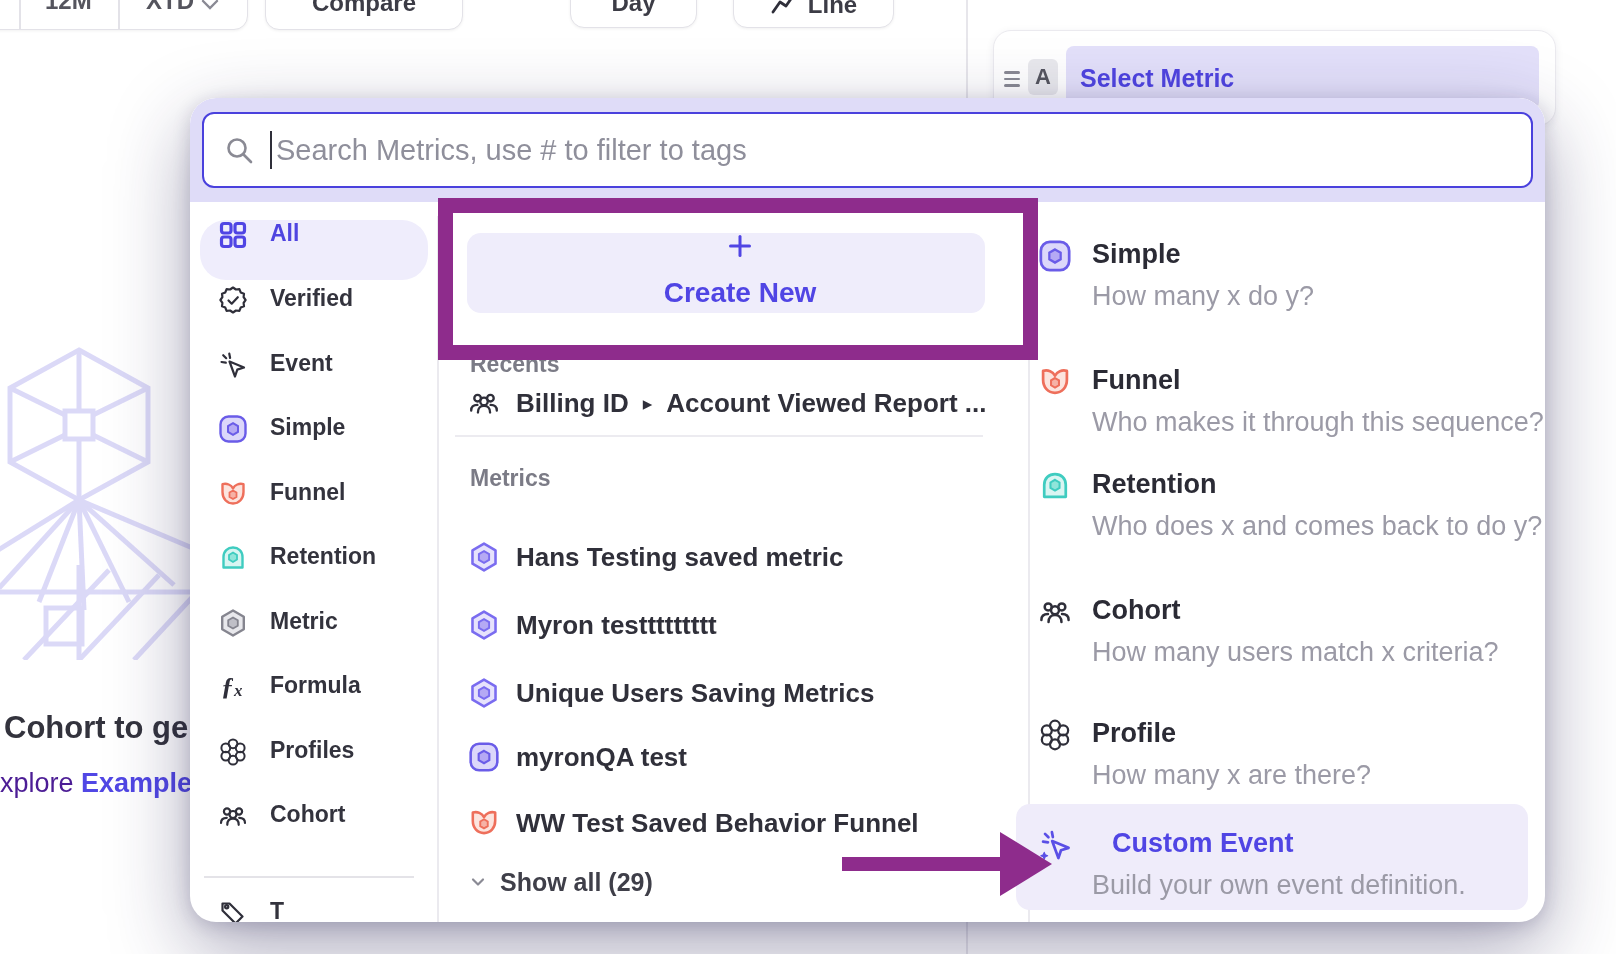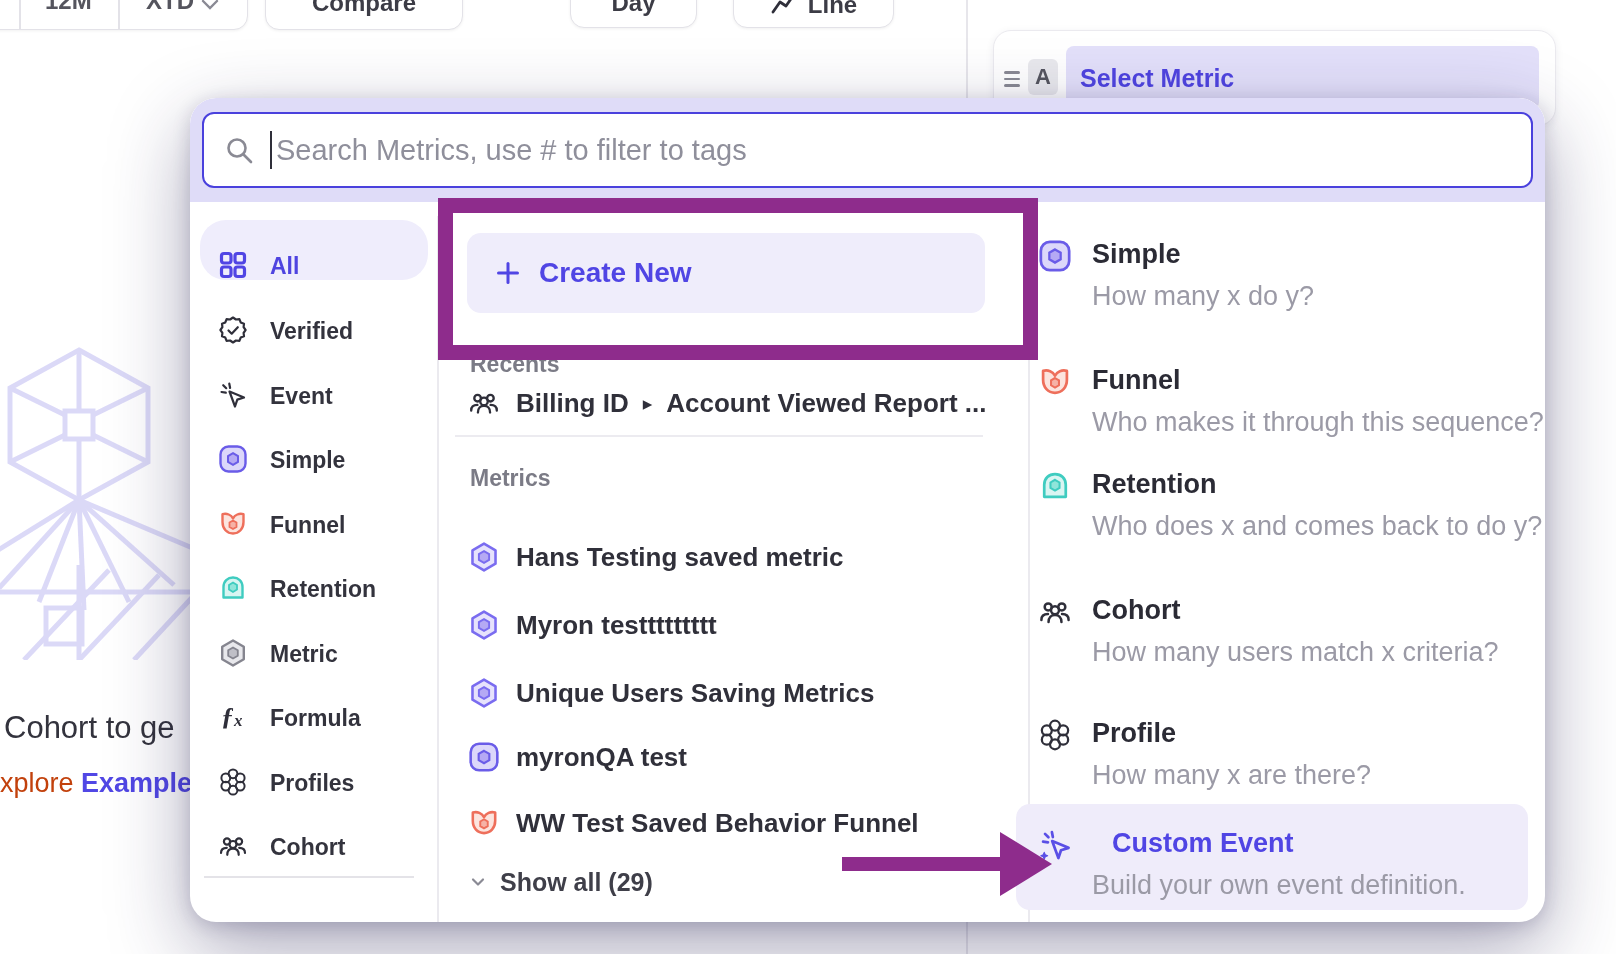--- a/index.html
+++ b/index.html
@@ -5,23 +5,23 @@
   * { box-sizing: border-box; }
   html,body { margin:0; padding:0; }
   body {
     width:1616px; height:954px; position:relative; overflow:hidden;
     background:#ffffff; font-family:"Liberation Sans", sans-serif;
     -webkit-font-smoothing:antialiased;
   }
   
   .vdivider { position:absolute; left:966px; top:0; width:2px; height:954px; background:#e7e6eb; z-index:0; }
   .bg-illustration { position:absolute; left:-16px; top:330px; z-index:0; }
-  .bg-headline { position:absolute; left:4px; top:710px; font-size:31px; font-weight:400; color:#33333d; white-space:nowrap; z-index:0; }
+  .bg-headline { position:absolute; left:4px; top:710px; font-size:31px; font-weight:700; color:#33333d; white-space:nowrap; z-index:0; }
   .bg-explore { position:absolute; left:0px; top:768px; font-size:27px; white-space:nowrap; z-index:0; }
-  .bg-explore .pre { color:#c2410c;margin-top:48px; }
+  .bg-explore .pre { color:#4c1d95;margin-top:48px; }
   .bg-explore .link { color:#5147e5; font-weight:700; }
 
   
   .tb { position:absolute; background:#fff; border:1.5px solid #e3e2e8; border-radius:14px;
         box-shadow:0 1px 3px rgba(0,0,0,.06); z-index:1; }
   .seg-group { left:-60px; top:-34px; width:308px; height:64px; }
   .seg-div { position:absolute; top:0; bottom:0; width:1.5px; background:#e3e2e8; }
   .seg-label { position:absolute; bottom:14px; font-size:24px; font-weight:700; color:#55555e; }
   .btn-compare { left:265px; top:-34px; width:198px; height:64px; display:flex; align-items:flex-end; justify-content:center; padding-bottom:12px; font-size:24px; font-weight:700; color:#3c3c46; }
   .btn-day { left:570px; top:-28px; width:127px; height:56px; display:flex; align-items:flex-end; justify-content:center; padding-bottom:10px; font-size:24px; font-weight:700; color:#3c3c46; }
@@ -45,30 +45,30 @@
                  border-radius:26px 26px 0 0; }
   .search-box { position:absolute; left:12px; top:14px; right:12px; height:76px; background:#fff;
                 border:2.5px solid #4a41dd; border-radius:12px; display:flex; align-items:center; padding-left:20px; }
   .search-caret { width:2px; height:38px; background:#2f2f3a; margin:0 2px 0 16px; }
   .search-input { flex:1; border:none; outline:none; font-size:29px; color:#30303a; font-family:"Liberation Sans", sans-serif; background:transparent; }
   .search-input::placeholder { color:#8f8f9b; opacity:1; }
 
   .col-div { position:absolute; top:118px; bottom:0; width:2px; background:#ebeaef; }
 
   
-  .sb-item { position:absolute; left:10px; width:228px; height:60px; display:flex; align-items:flex-end; border-radius:26px; }
+  .sb-item { position:absolute; left:10px; width:228px; height:60px; display:flex; align-items:flex-start; border-radius:26px; }
   .sb-item .ic { width:30px; height:30px; margin-left:18px; margin-right:22px; flex:none; }
   .sb-item .lbl { font-size:23px; font-weight:700; color:#33333d; }
   .sb-item.selected { background:#efedfc; }
   .sb-item.selected .lbl { color:#4f44e0; }
   .sb-divider { position:absolute; left:14px; top:778px; width:210px; height:1.5px; background:#e4e3e8; }
 
   
   .create-new { position:absolute; left:277px; top:135px; width:518px; height:80px; background:#efedfb;
-                border-radius:14px; display:flex; align-items:center; padding-left:28px; gap:18px; }
+                border-radius:14px; display:flex; align-items:center; padding-left:28px; gap:18px;flex-direction:column; }
   .create-new .lbl { font-size:28px; font-weight:700; color:#5045e4; }
   .sec-label { position:absolute; left:280px; font-size:23px; font-weight:700; color:#7b7b86; }
   .mid-row { position:absolute; left:278px; height:44px; display:flex; align-items:center; gap:16px; }
   .mid-row .nm { font-size:26px; font-weight:700; color:#30303a; white-space:nowrap; }
   .mid-row .tri { font-size:19px; color:#2f2f3a; margin:0 -2px; }
   .mid-divider { position:absolute; left:265px; top:337px; width:528px; height:1.5px; background:#ecebf0; }
   .show-all { position:absolute; left:278px; top:762px; height:44px; display:flex; align-items:center; gap:12px; }
   .show-all .nm { font-size:25px; font-weight:700; color:#3f3f49; }
 
   

